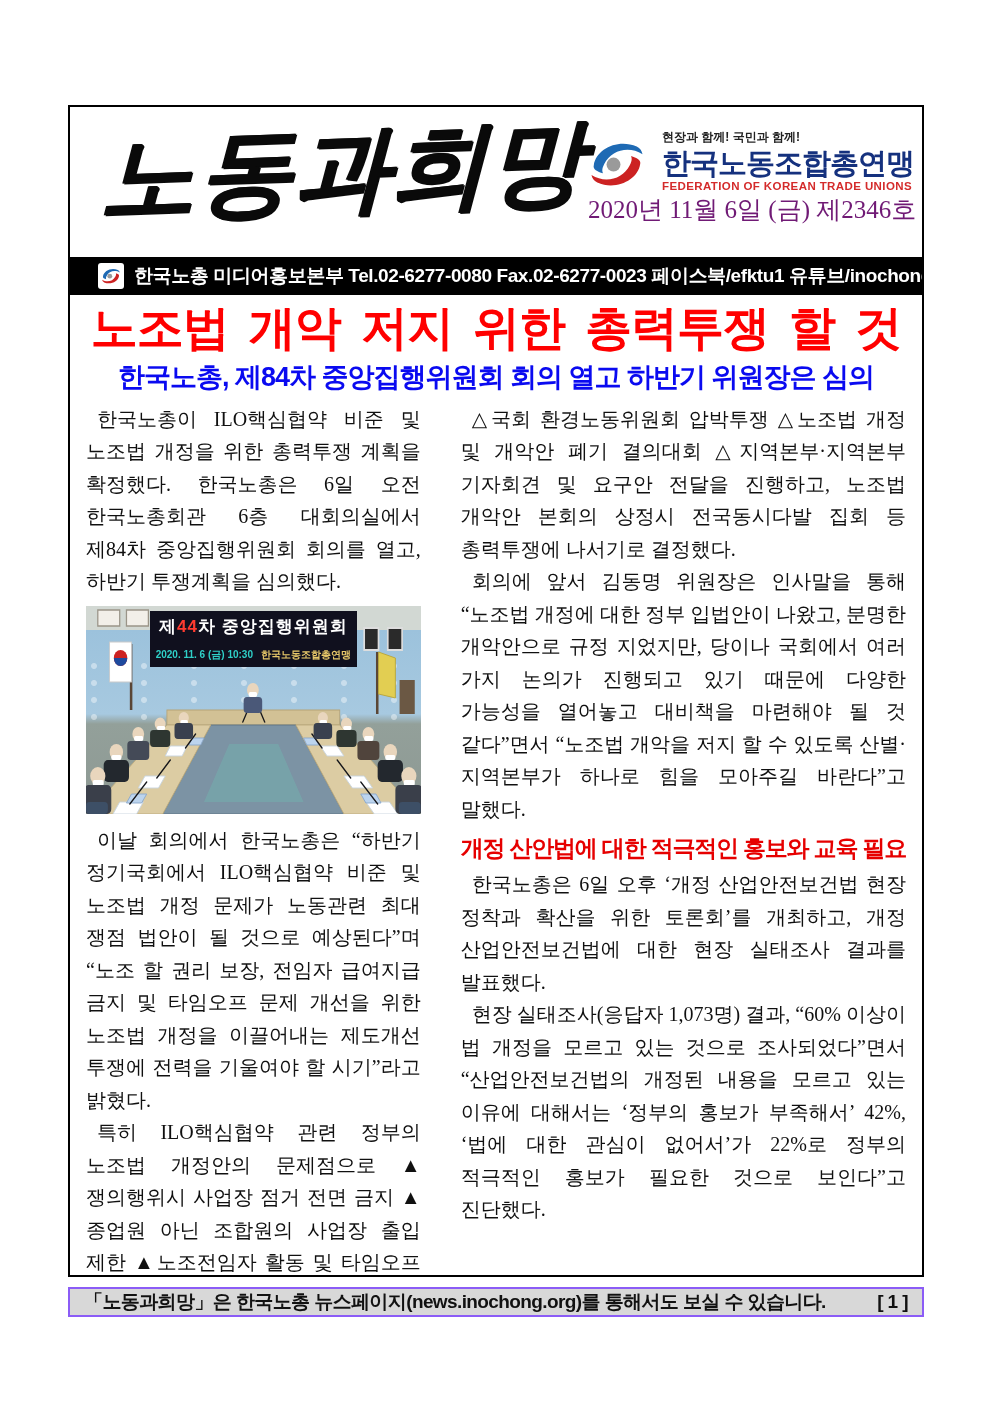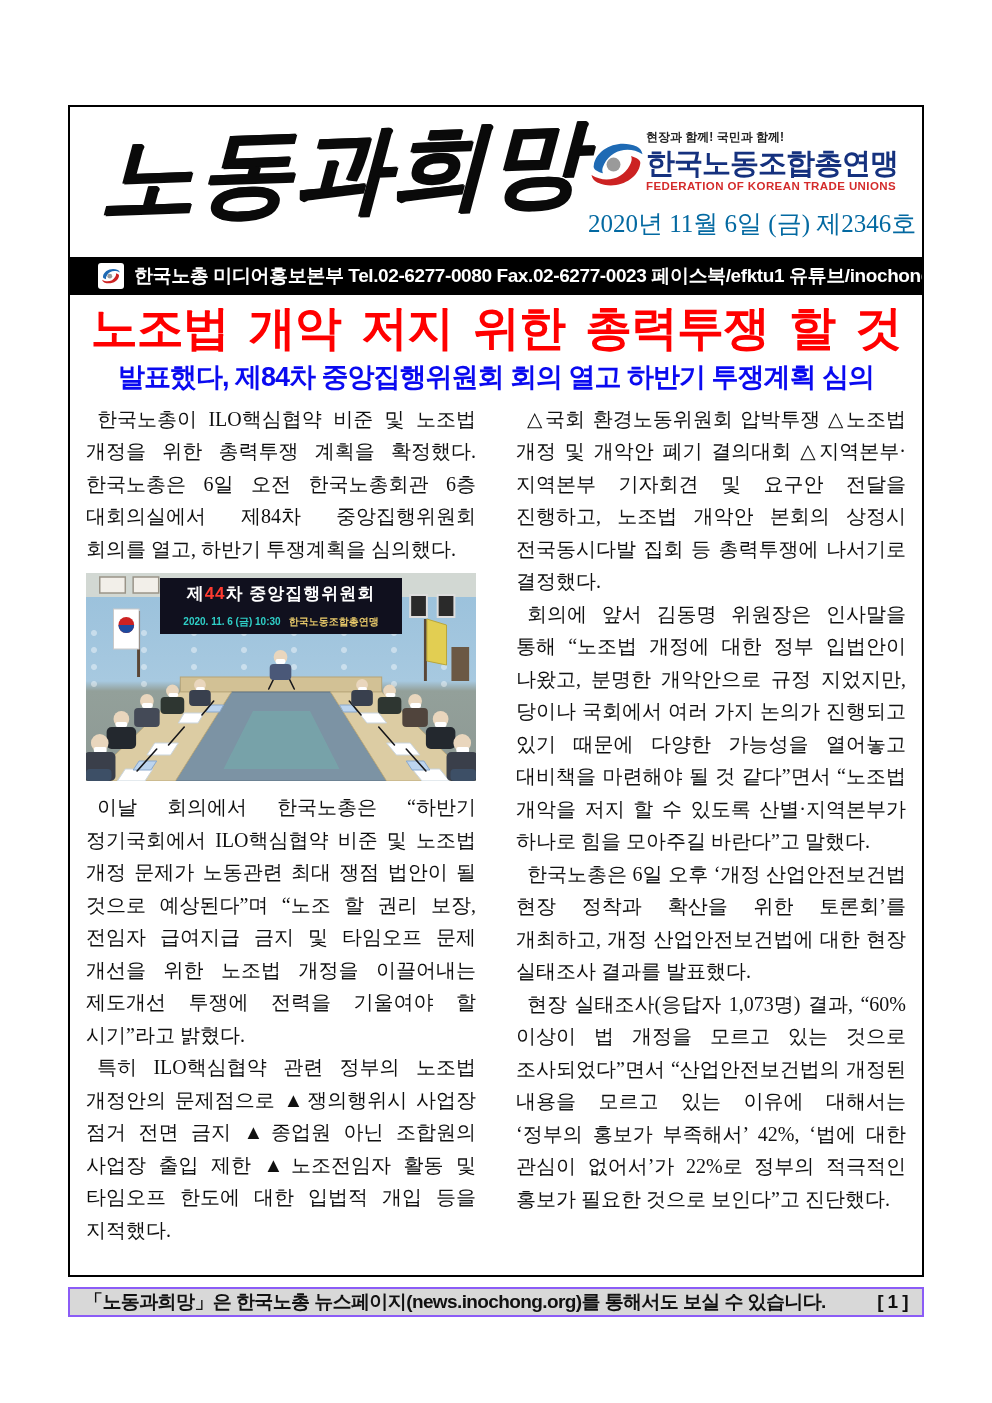--- a/index.html
+++ b/index.html
@@ -20,27 +20,27 @@
     font-family:"DejaVu Serif","Liberation Serif",serif;
     font-weight:bold;font-style:italic;
     font-size:95px;line-height:1.1;letter-spacing:2px;color:#0a0a0a;
     transform:rotate(-2deg) skewX(-3deg);
     text-shadow:1px 0 #0a0a0a,2px 1px #0a0a0a;
     white-space:nowrap;
   }
   .org-block{position:absolute;right:14px;top:22px;width:320px;}
   .org-row{display:flex;align-items:flex-start;}
   .emblem{width:58px;height:58px;flex:0 0 auto;margin-top:6px;}
-  .org-texts{margin-left:0;}
+  .org-texts{margin-left:16px;}
   .slogan{font-family:"Liberation Sans","DejaVu Sans",sans-serif;font-size:12px;font-weight:bold;color:#222;letter-spacing:0px;}
   .org-kr{font-family:"Liberation Sans","DejaVu Sans",sans-serif;font-size:29px;font-weight:900;color:#15317e;letter-spacing:-1px;line-height:1.05;margin-top:2px;white-space:nowrap;}
   .org-en{font-family:"Liberation Sans","DejaVu Sans",sans-serif;font-size:11.5px;font-weight:bold;color:#d42b2b;letter-spacing:0.4px;margin-top:2px;white-space:nowrap;}
   .issue-date{
     font-family:"Liberation Serif","DejaVu Serif",serif;
-    font-size:25px;color:#0369a1;margin-top:14px;text-align:right;white-space:nowrap;
+    font-size:25px;color:#701a75;margin-top:0;text-align:right;white-space:nowrap;
   }
   
   .contact-bar{
     height:38px;background:#000;display:flex;align-items:center;
     padding:0 10px;box-sizing:border-box;
   }
   .contact-logo-box{width:26px;height:26px;background:#fff;border-radius:3px;
     display:flex;align-items:center;justify-content:center;margin:0 10px 0 18px;flex:0 0 auto;}
   .contact-logo-box svg{width:20px;height:20px;}
   .contact-text{
@@ -133,21 +133,21 @@
       <svg viewBox="0 0 100 100" aria-hidden="true">
         <path d="M10 52 C14 24, 52 6, 84 20 C90 23, 93 28, 94 33 C70 18, 40 26, 28 50 C24 58, 24 62, 26 66 C16 63, 8 59, 10 52 Z" fill="#1e6ab4"></path>
         <path d="M90 50 C86 78, 48 96, 16 82 C10 79, 7 74, 6 69 C30 84, 60 76, 72 52 C76 44, 76 40, 74 36 C84 39, 92 43, 90 50 Z" fill="#cc2222"></path>
         <circle cx="44" cy="51" r="12" fill="#9a9a9a"></circle>
       </svg>
     </div>
     <div class="contact-text">한국노총 미디어홍보본부 Tel.02-6277-0080 Fax.02-6277-0023 페이스북/efktu1 유튜브/inochong</div>
   </div>
 
   <div class="headline">노조법 개악 저지 위한 총력투쟁 할 것</div>
-  <div class="subheadline">발표했다, 제84차 중앙집행위원회 회의 열고 하반기 투쟁계획 심의</div>
+  <div class="subheadline">한국노총, 제84차 중앙집행위원회 회의 열고 하반기 위원장은 심의</div>
 
   <div class="body-cols">
 
     <div class="col">
       <p>한국노총이 ILO핵심협약 비준 및 노조법 개정을 위한 총력투쟁 계획을 확정했다. 한국노총은 6일 오전 한국노총회관 6층 대회의실에서 제84차 중앙집행위원회 회의를 열고, 하반기 투쟁계획을 심의했다.</p>
 
       <div class="photo">
         <div class="presswall"></div>
         <svg class="scene" width="100%" height="100%" viewBox="0 0 397 208" preserveAspectRatio="none" aria-hidden="true">
 
@@ -249,20 +249,21 @@
       </div>
 
       <p>이날 회의에서 한국노총은 “하반기 정기국회에서 ILO핵심협약 비준 및 노조법 개정 문제가 노동관련 최대 쟁점 법안이 될 것으로 예상된다”며 “노조 할 권리 보장, 전임자 급여지급 금지 및 타임오프 문제 개선을 위한 노조법 개정을 이끌어내는 제도개선 투쟁에 전력을 기울여야 할 시기”라고 밝혔다.</p>
       <p>특히 ILO핵심협약 관련 정부의 노조법 개정안의 문제점으로 ▲쟁의행위시 사업장 점거 전면 금지 ▲종업원 아닌 조합원의 사업장 출입 제한 ▲노조전임자 활동 및 타임오프 한도에 대한 입법적 개입 등을 지적했다.</p>
 
     </div>
 
     <div class="col">
       <p>△국회 환경노동위원회 압박투쟁 △노조법 개정 및 개악안 폐기 결의대회 △지역본부·지역본부 기자회견 및 요구안 전달을 진행하고, 노조법 개악안 본회의 상정시 전국동시다발 집회 등 총력투쟁에 나서기로 결정했다.</p>
       <p>회의에 앞서 김동명 위원장은 인사말을 통해 “노조법 개정에 대한 정부 입법안이 나왔고, 분명한 개악안으로 규정 지었지만, 당이나 국회에서 여러 가지 논의가 진행되고 있기 때문에 다양한 가능성을 열어놓고 대비책을 마련해야 될 것 같다”면서 “노조법 개악을 저지 할 수 있도록 산별·지역본부가 하나로 힘을 모아주길 바란다”고 말했다.</p>
+      <div class="col-subhead">개정 산안법에 대한 적극적인 홍보와 교육 필요</div>
       <p>한국노총은 6일 오후 ‘개정 산업안전보건법 현장 정착과 확산을 위한 토론회’를 개최하고, 개정 산업안전보건법에 대한 현장 실태조사 결과를 발표했다.</p>
       <p>현장 실태조사(응답자 1,073명) 결과, “60% 이상이 법 개정을 모르고 있는 것으로 조사되었다”면서 “산업안전보건법의 개정된 내용을 모르고 있는 이유에 대해서는 ‘정부의 홍보가 부족해서’ 42%, ‘법에 대한 관심이 없어서’가 22%로 정부의 적극적인 홍보가 필요한 것으로 보인다”고 진단했다.</p>
     </div>
 
   </div>
 </div>
 
 <div class="footer-bar">
   <span>「노동과희망」은 한국노총 뉴스페이지(news.inochong.org)를 통해서도 보실 수 있습니다.</span>
   <span>[ 1 ]</span>

